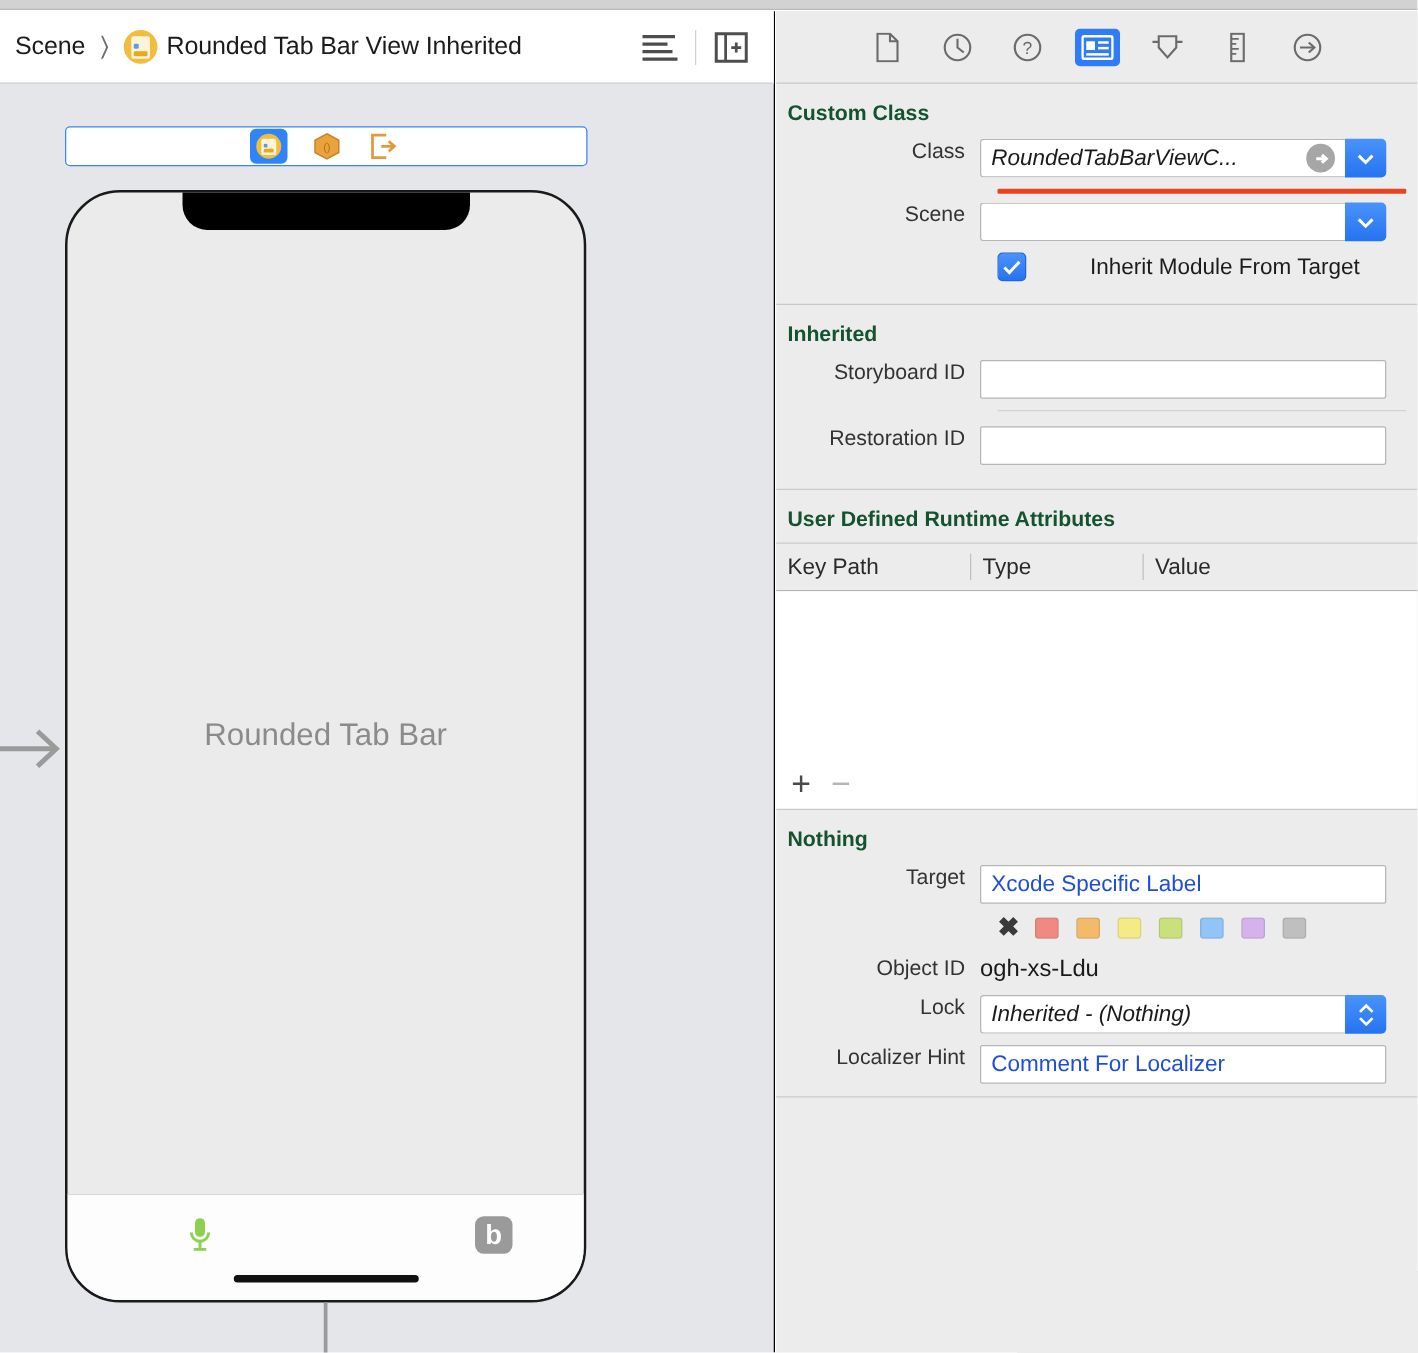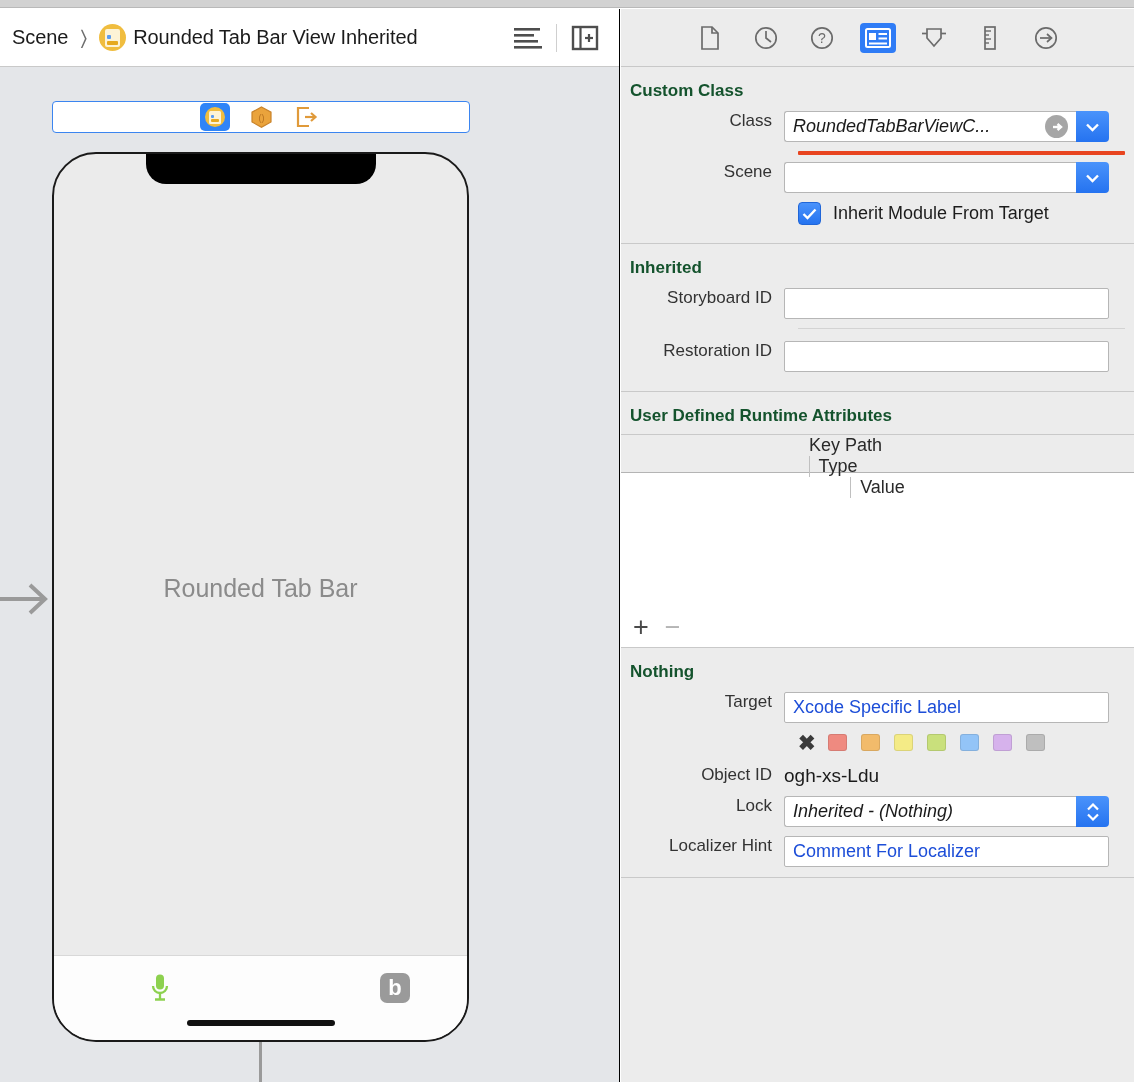--- a/index.html
+++ b/index.html
@@ -107,25 +107,25 @@
                display:flex; align-items:center; justify-content:center; color:#fff; flex:0 0 auto; }
   .jump-circle { width:23px; height:23px; border-radius:50%; background:#a6a6a6; flex:0 0 auto;
                  display:flex; align-items:center; justify-content:center; margin-left:auto; }
   .err-underline { height:4px; background:#e8441f; margin:0 9px 0 177px; border-radius:1px; }
 
   .check-row { display:flex; align-items:center; padding-left:177px; margin-bottom:8px; }
   .cbox { width:23px; height:23px; border-radius:4px; border:1px solid #b0b0b0; background:#fff;
           margin-right:12px; flex:0 0 auto; }
   .cbox.on { background:linear-gradient(#4a93fb,#2573f0); border-color:#2066d8;
              display:flex; align-items:center; justify-content:center; }
-  .check-label { font-size:18px; color:#1c1c1c; }
+  .check-label { font-size:18px; color:#1c1c1c;margin-left:39px; }
 
   
   .udra-head { display:flex; height:39px; align-items:center; background:#ececec;
-               border-top:1px solid #c9c9c9; border-bottom:1px solid #b4b4b4;flex-direction:column; }
+               border-top:1px solid #c9c9c9; border-bottom:1px solid #b4b4b4; }
   .udra-col { font-size:18px; color:#2a2a2a; padding-left:9px; position:relative; }
   .udra-col + .udra-col { border-left:1px solid #c0c0c0; }
   .udra-body { height:135px; background:#ffffff; }
   .udra-foot { height:40px; display:flex; align-items:center; gap:16px; padding-left:12px;
                background:#ffffff; border-bottom:1px solid #c9c9c9; }
   .pm-btn { font-size:27px; line-height:1; color:#4a4a4a; }
   .pm-btn.disabled { color:#b5b5b5; }
 
   
   .swatches { display:flex; align-items:center; gap:14px; padding-left:177px; margin:6px 0 12px; }

